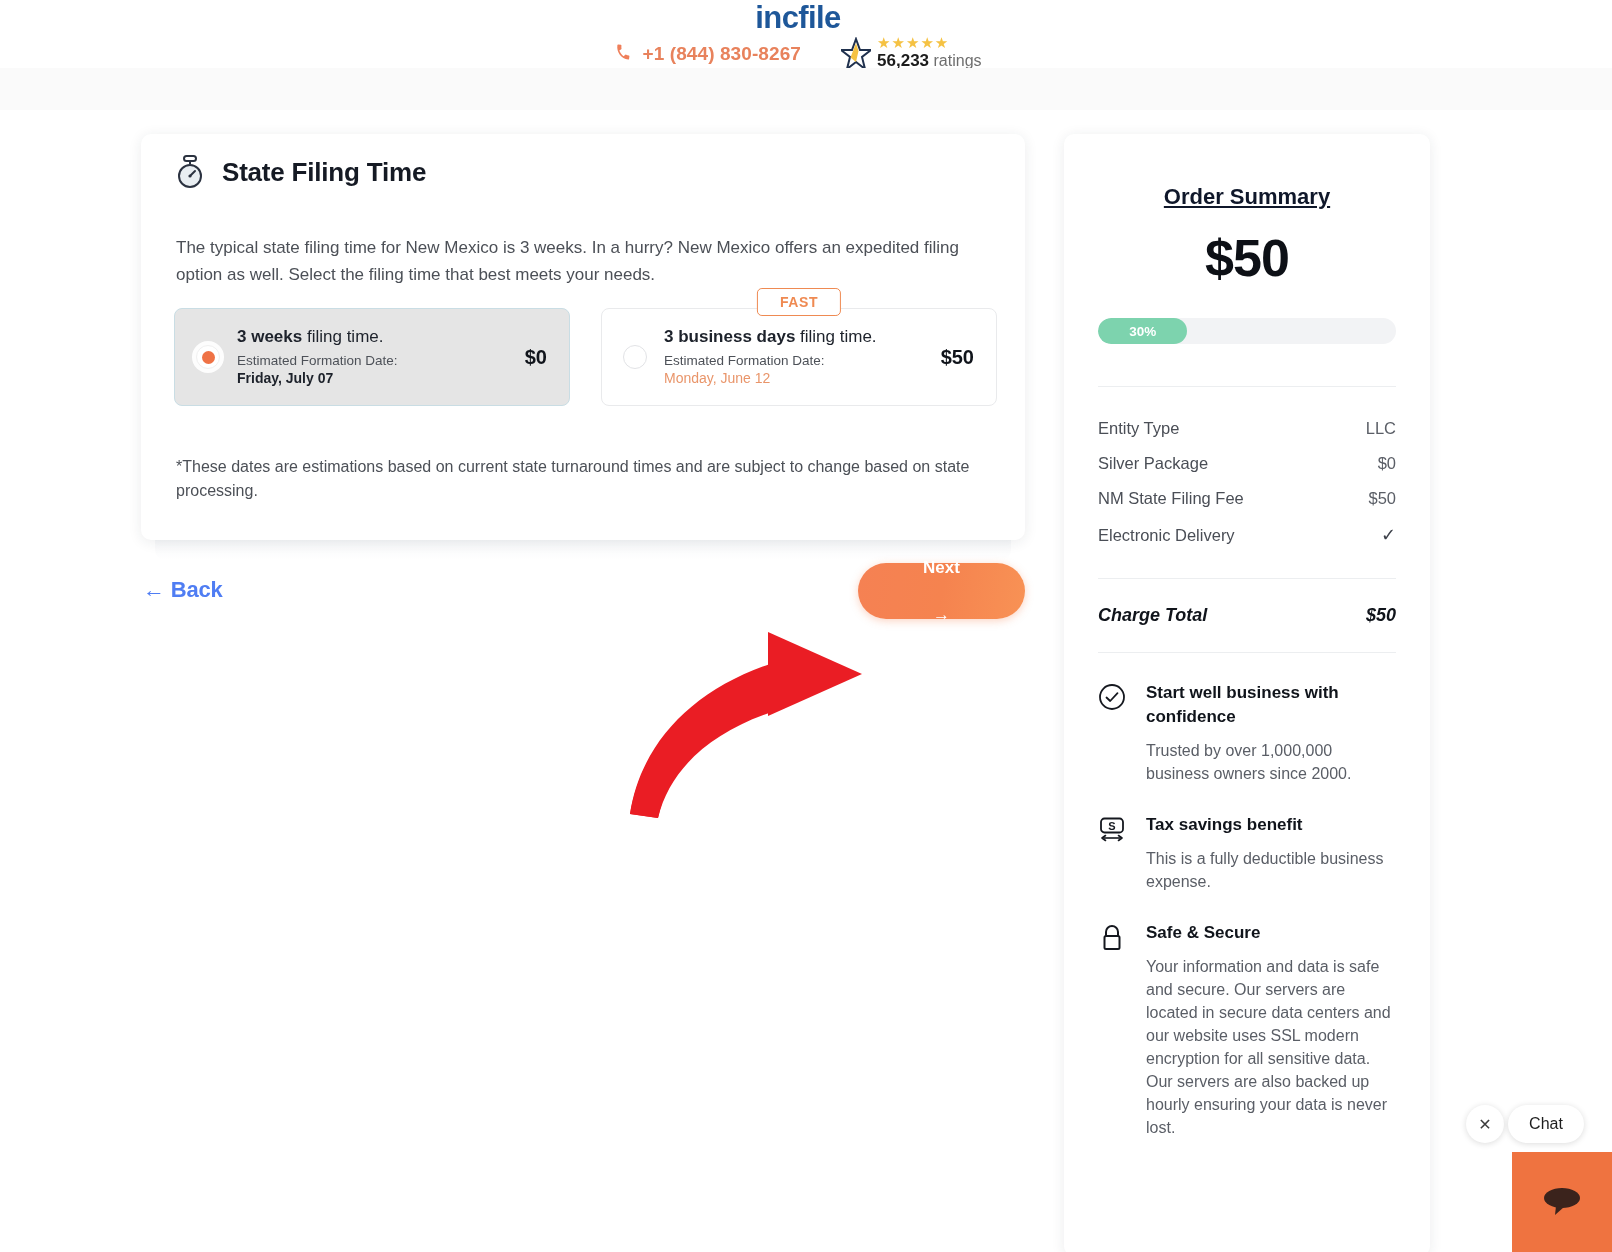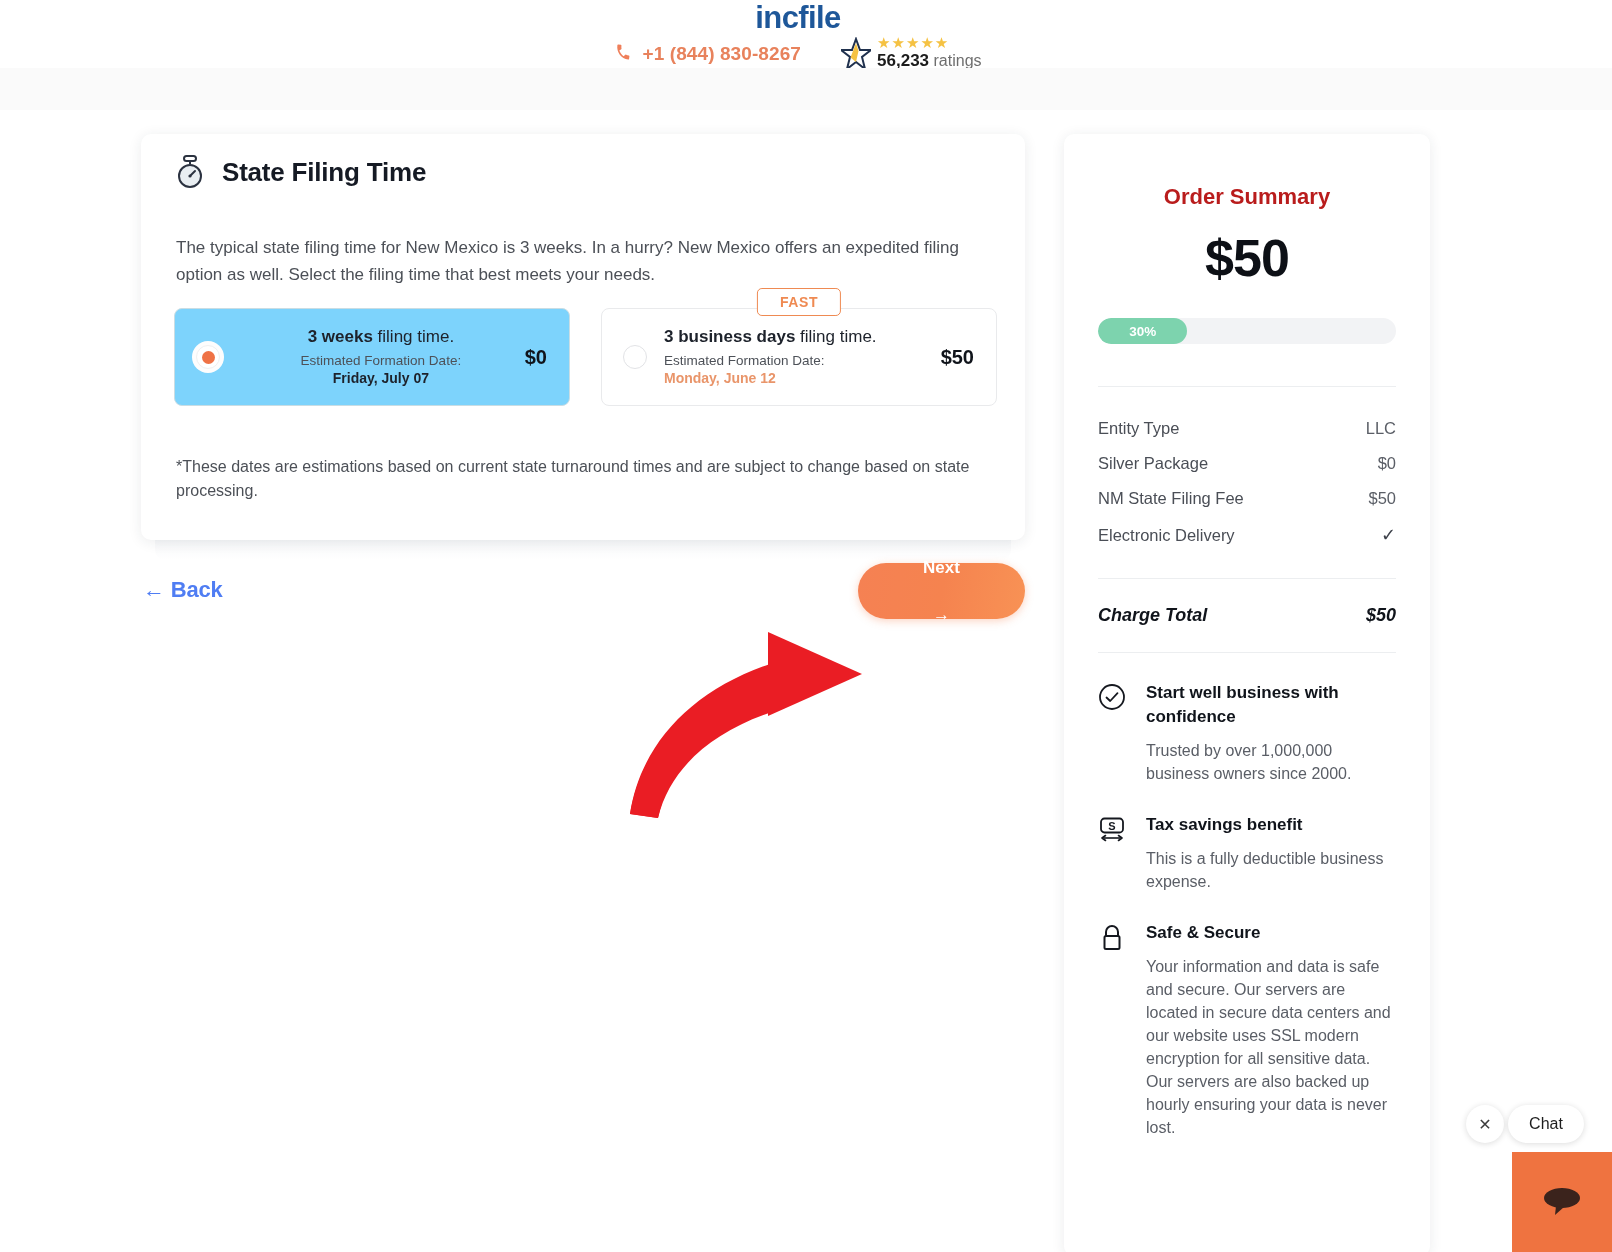--- a/index.html
+++ b/index.html
@@ -60,36 +60,36 @@
     font-size: 17px; line-height: 27px; color: #4c5057;
   }
 
   
   .options { position: absolute; left: 33px; top: 174px; display: flex; gap: 31px; }
   .opt {
     position: relative; width: 396px; height: 98px;
     border-radius: 8px; background: #ffffff;
     display: flex; align-items: center; padding: 0 22px 0 21px;
   }
-  .opt-selected { border: 1.5px solid #c9dde4; background: #7dd3fc; text-align: center; }
+  .opt-selected { border: 1.5px solid #c9dde4; background: #e5e5e5; }
   .opt-plain { border: 1px solid #e9eaec; }
   .radio-outer {
     width: 24px; height: 24px; border-radius: 50%;
     border: 1px solid #e2e3e6; background:#fff;
     display: flex; align-items: center; justify-content: center;
     flex: 0 0 auto; margin-right: 17px;
   }
   .radio-outer.on { border-color: #f0f0f0; box-shadow: 0 0 0 4px #fdfdfd; }
   .radio-dot { width: 13px; height: 13px; border-radius: 50%; background: #ef7245; }
   .opt-body { flex: 1 1 auto; }
   .opt-line1 { font-size: 17px; color: #1d222b; margin-bottom: 5px; }
   .opt-line1 b { font-weight: 700; }
   .opt-label { font-size: 13.5px; color: #4d5158; line-height: 17px; }
   .opt-date { font-size: 14px; font-weight: 700; color: #1d222b; line-height: 18px; }
-  .opt-date.fast { color: #e9956a; font-weight: 700; }
+  .opt-date.fast { color: #e9956a; font-weight: 400; }
   .opt-price { font-size: 20px; font-weight: 700; color: #10141b; }
   .fast-badge {
     position: absolute; left: 50%; transform: translateX(-50%); top: -21px;
     border: 1.5px solid #ef8a52; border-radius: 5px; background: #ffffff;
     color: #ef8a52; font-size: 14px; font-weight: 700; letter-spacing: 0.6px;
     padding: 5px 22px;
   }
 
   .footnote {
     position: absolute; left: 35px; top: 321px; width: 830px;
@@ -117,21 +117,21 @@
 
   .red-arrow { position: absolute; left: 600px; top: 528px; width: 320px; height: 225px; pointer-events: none; }
 
   
   .summary {
     position: absolute; left: 1064px; top: 66px; width: 366px; height: 1122px;
     background: #ffffff; border-radius: 10px;
     box-shadow: 0 2px 14px rgba(30,40,60,0.09);
     padding: 0 34px;
   }
-  .sum-title { text-align: center; font-size: 22px; font-weight: 700; color: #b91c1c; padding-top: 50px; }
+  .sum-title { text-align: center; font-size: 22px; font-weight: 700; color: #0f172a; padding-top: 50px; text-decoration: underline; }
   .sum-amount { text-align: center; font-size: 52px; font-weight: 700; color: #0d1016; letter-spacing: -1px; margin-top: 18px; }
   .progress {
     position: relative; margin-top: 30px; height: 26px;
     background: #f2f3f5; border-radius: 13px; overflow: hidden;
   }
   .progress-fill {
     position: absolute; left: 0; top: 0; height: 26px; width: 30%;
     background: #7dd3ae; border-radius: 13px;
     display: flex; align-items: center; justify-content: center;
   }

